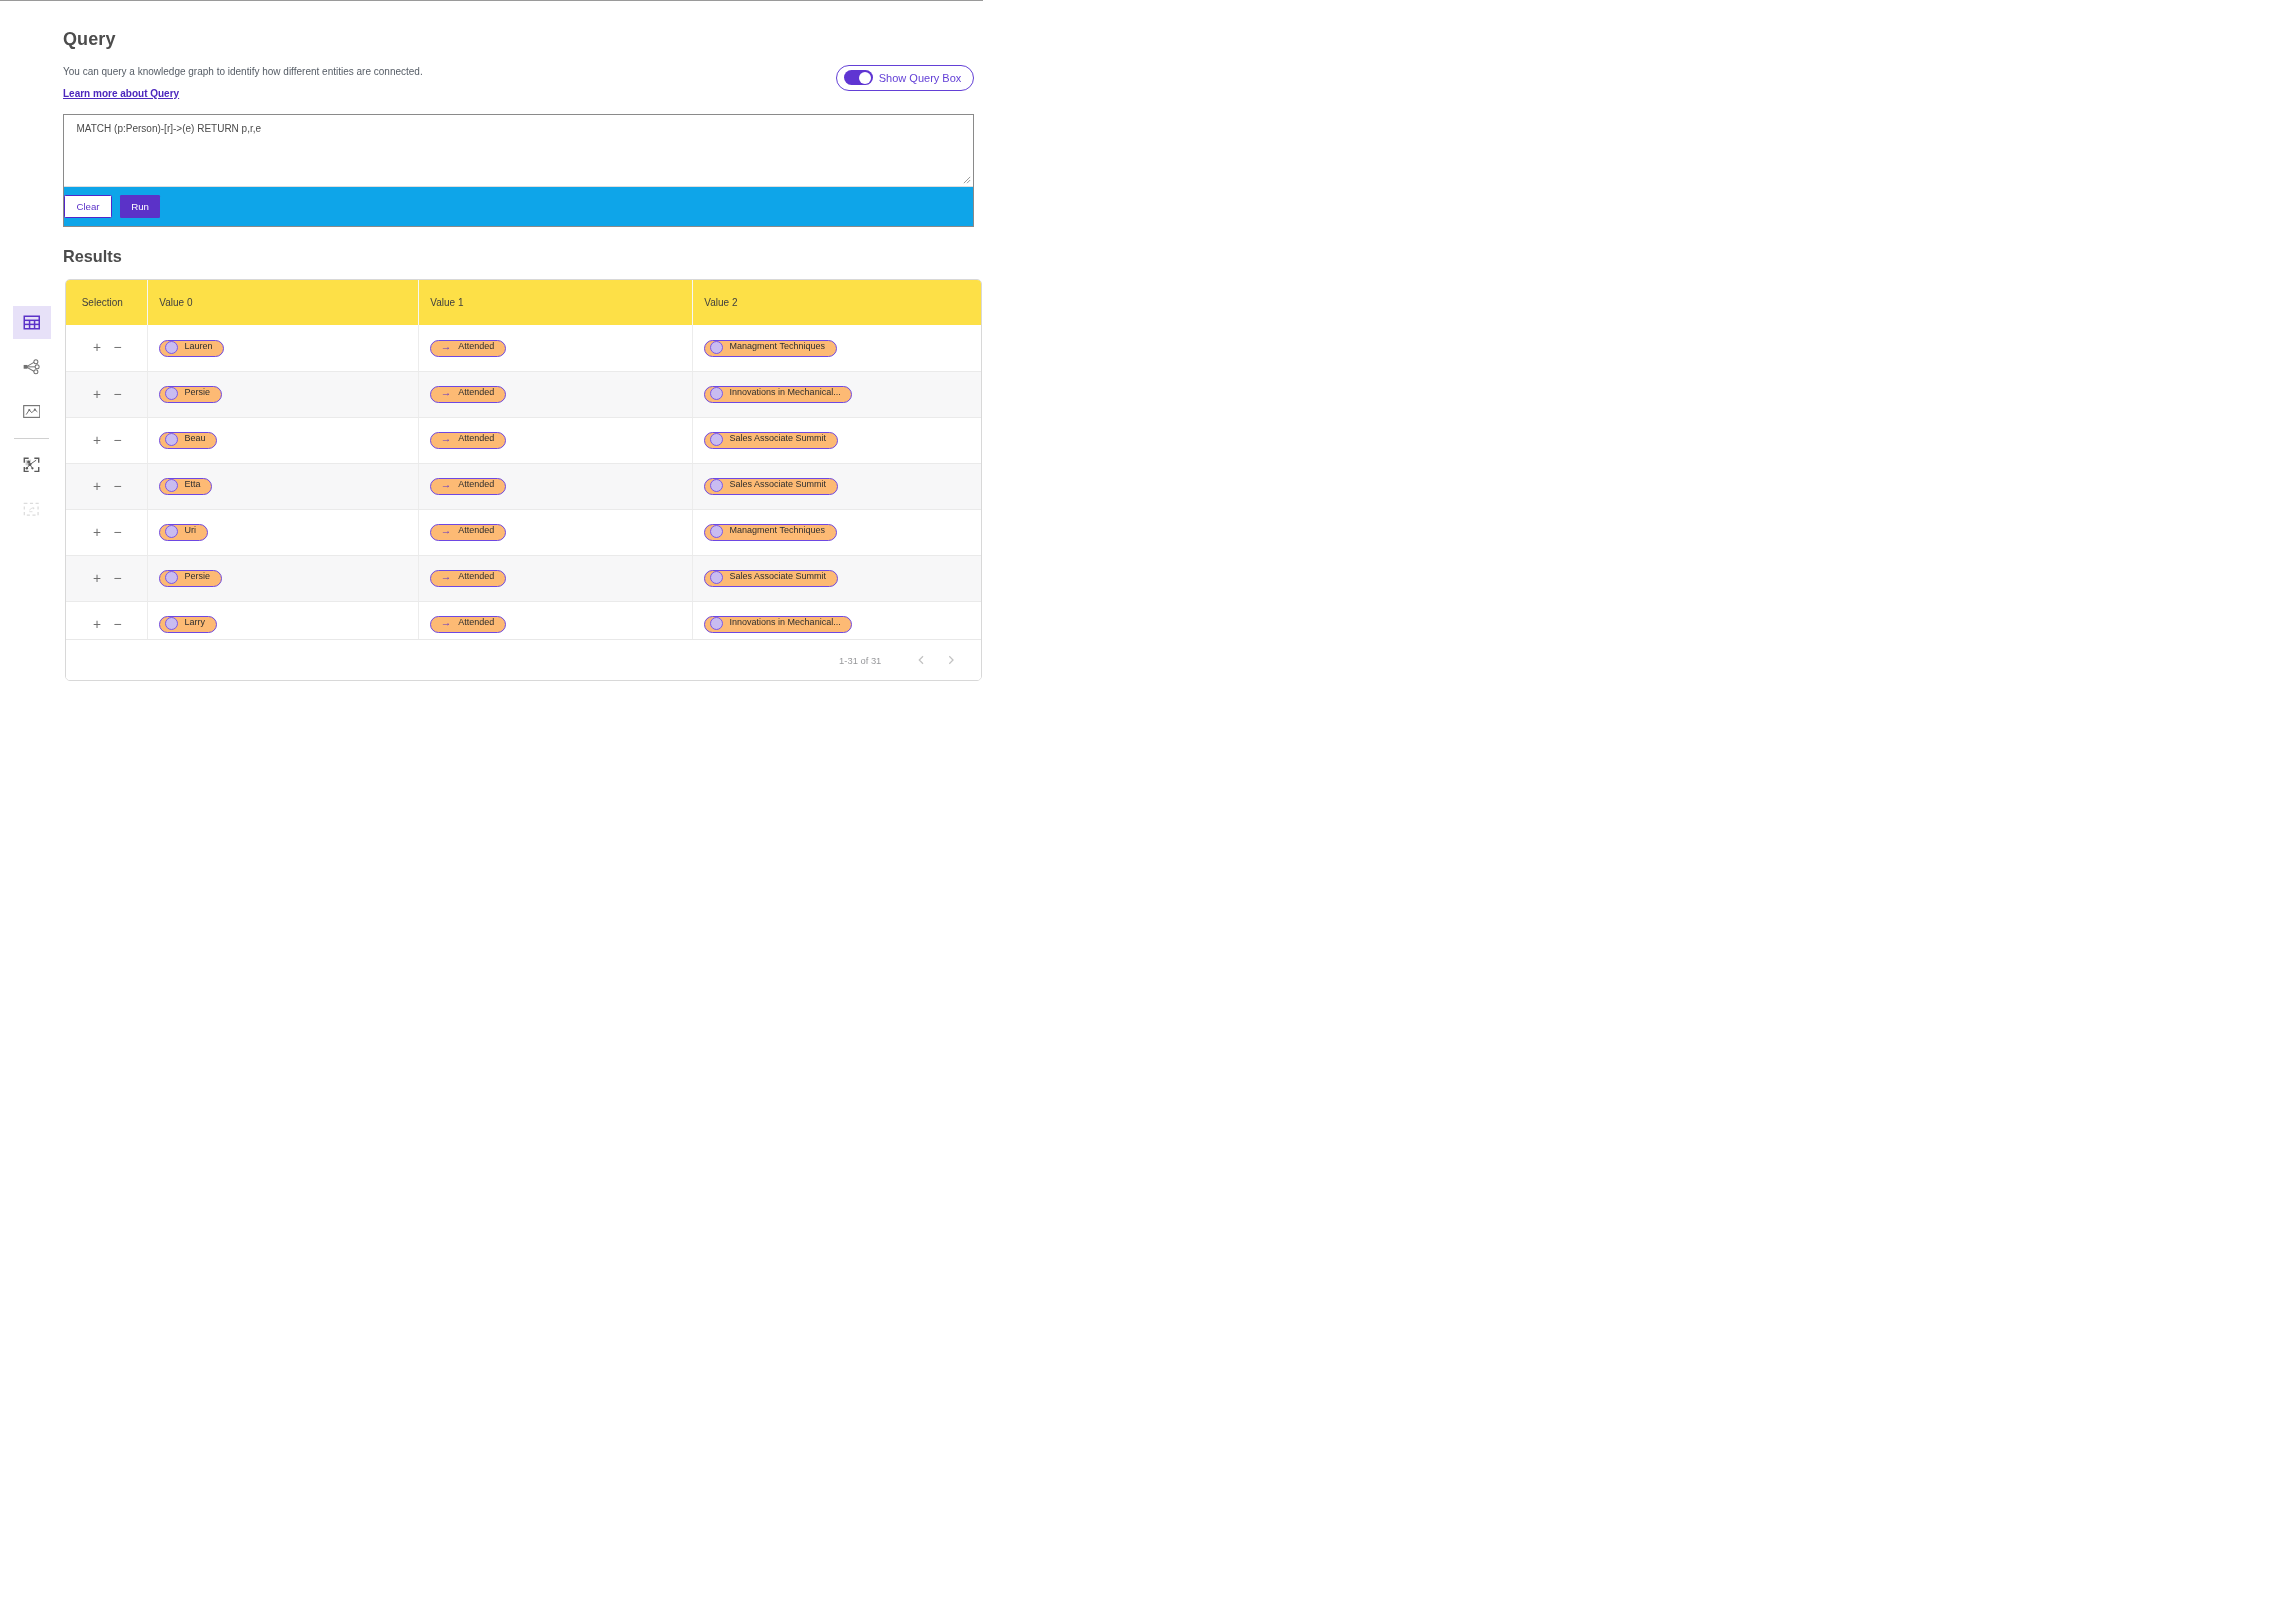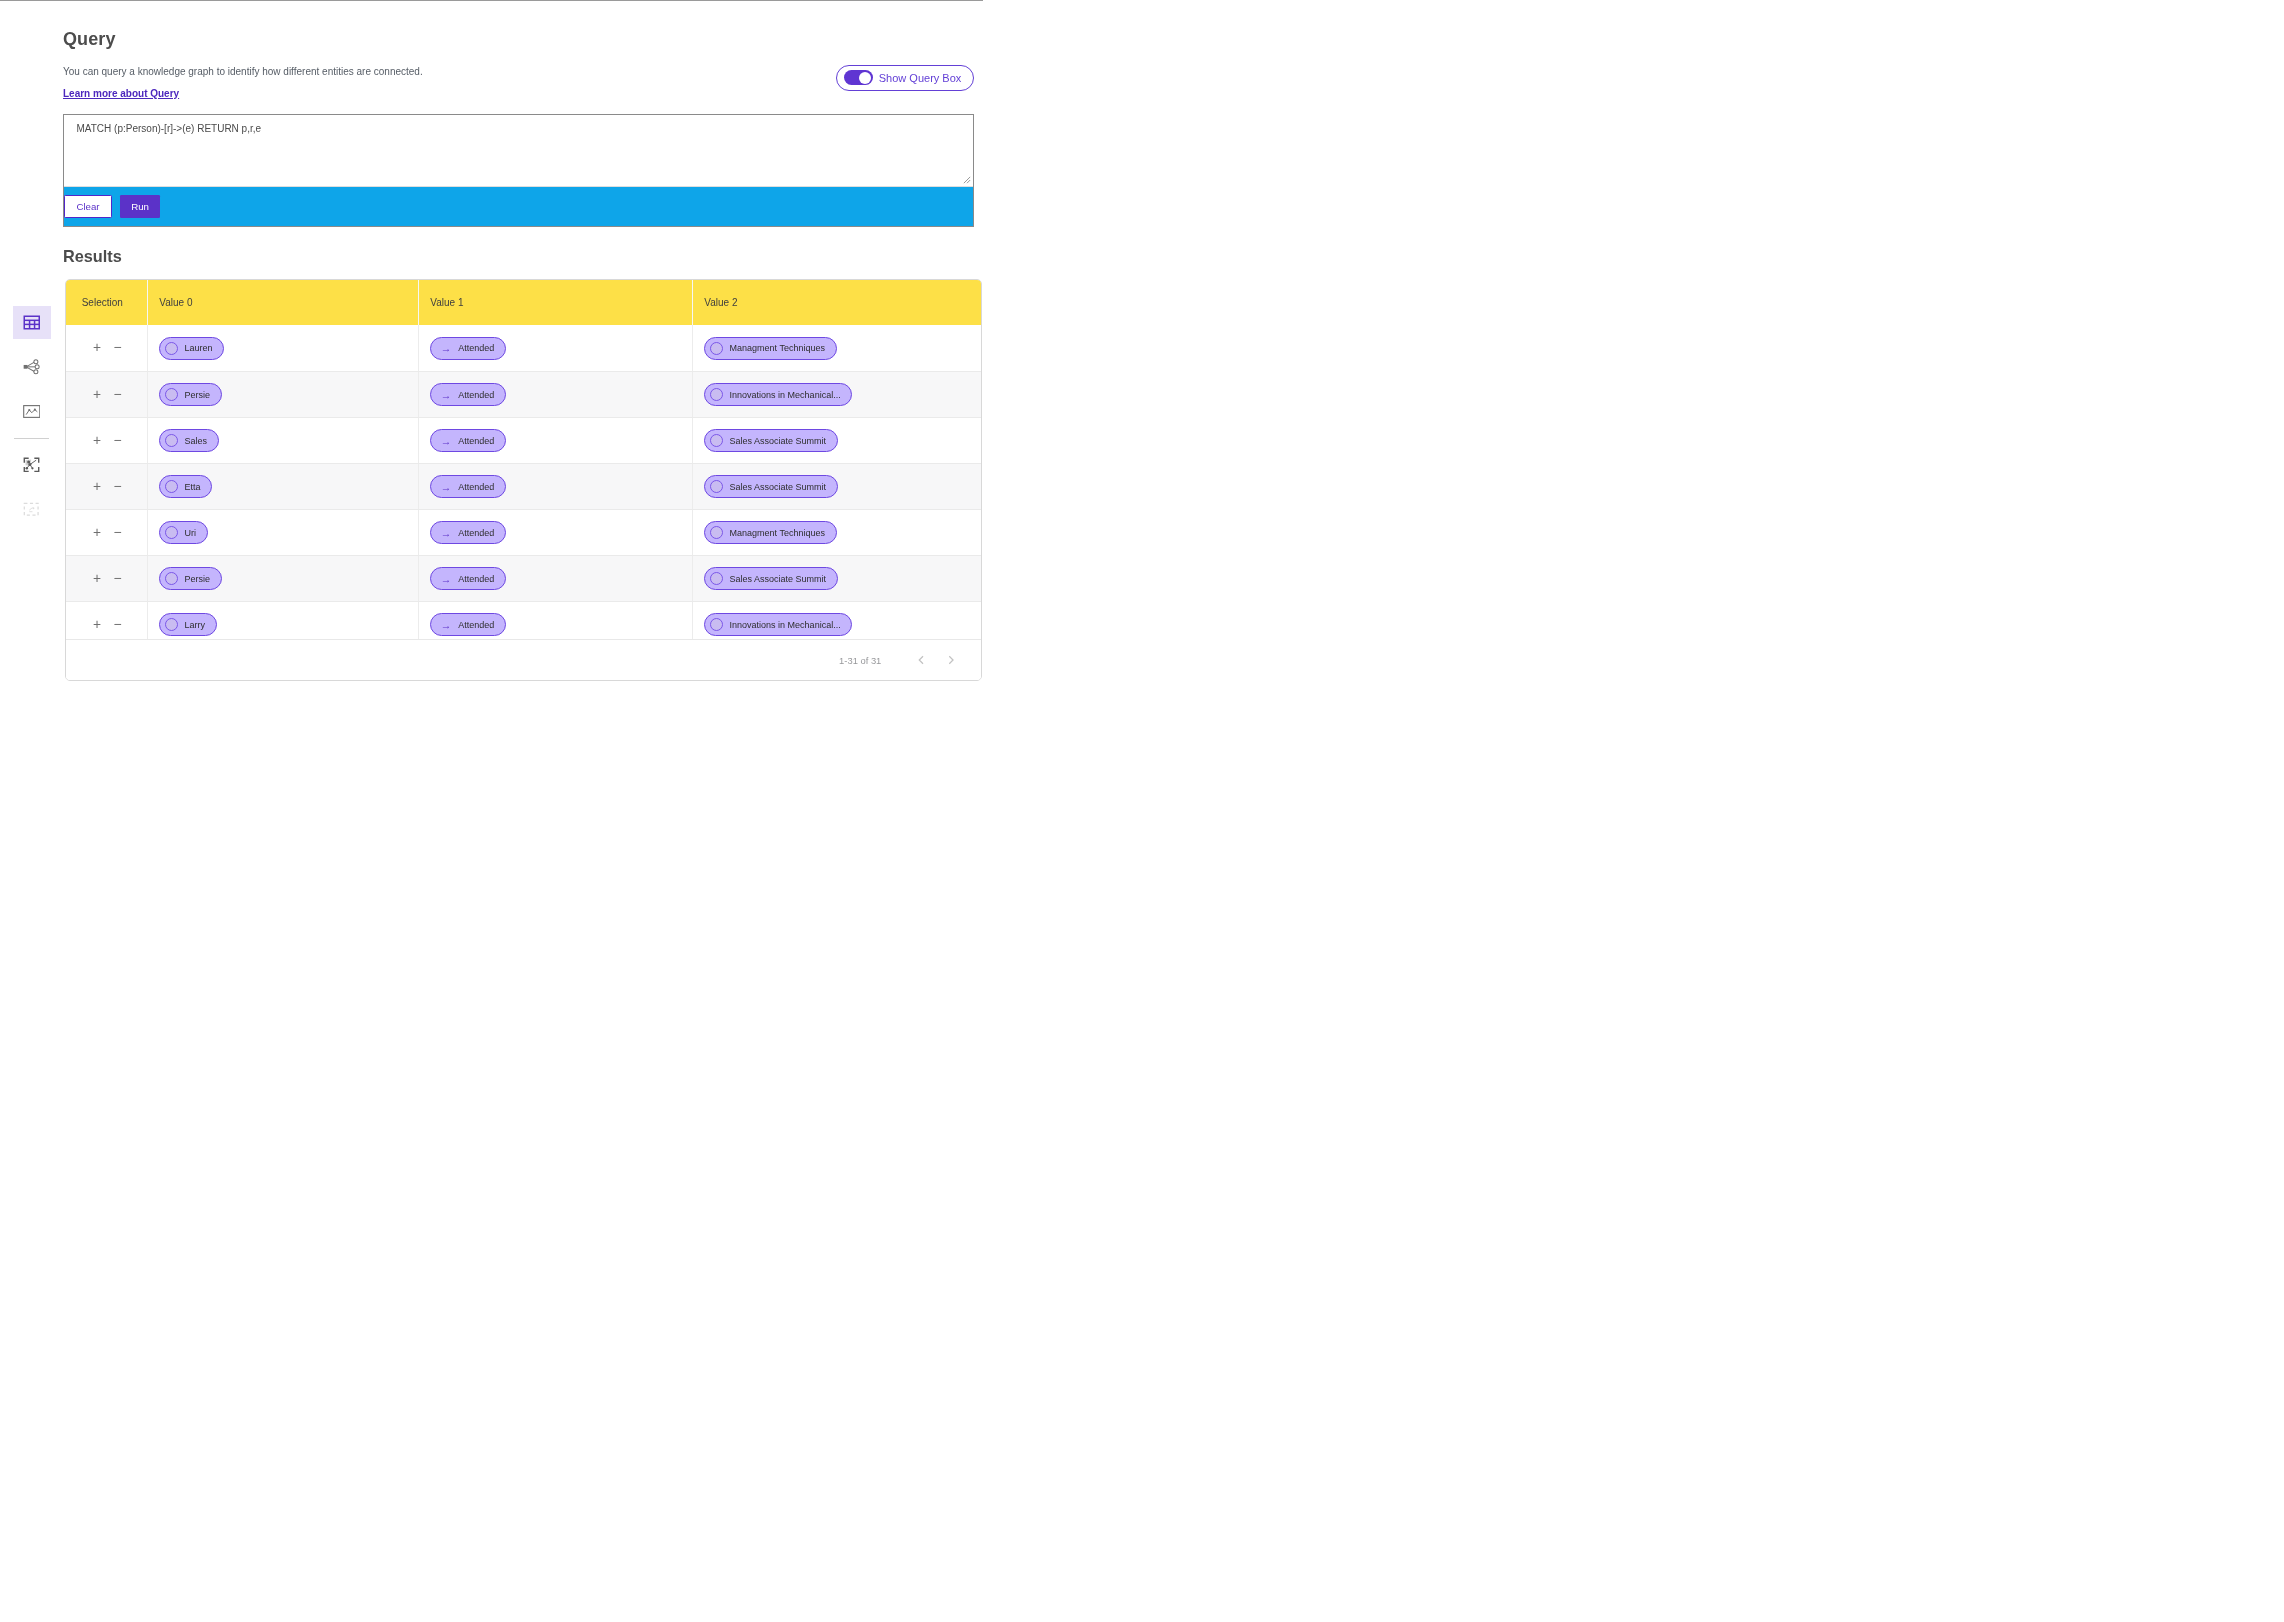--- a/index.html
+++ b/index.html
@@ -63,22 +63,22 @@
   .trow.alt { background:#f7f7f8; }
   .trow + .trow { border-top: 0.6px solid #eaeaea; }
   .trow .cell { display:flex; align-items:center; }
   .trow .cell + .cell { border-left: 0.6px solid #ececec; }
   .trow .c-sel { padding-left: 27px; gap: 12.5px; }
   .trow .c-v0, .trow .c-v1, .trow .c-v2 { padding-left: 11.3px; }
 
   .pm { background:none; border:none; font-size: 13.8px; color:#6f6f6f; cursor:pointer;
         line-height:1; padding:0; font-family: inherit; }
 
-  .pill { display:inline-flex; align-items:center; height: 23px; border: 1.3px solid #6e48e2;
-          border-radius: 12px; background:#c4b5fd; cursor:pointer; }
+  .pill { display:inline-flex; height: 17px; border: 1.3px solid #6e48e2;
+          border-radius: 12px; background:#fdba74; cursor:pointer; }
   .node-pill { padding: 0 10.7px 0 4.4px; gap: 6.9px; }
   .edge-pill { padding: 0 10.7px 0 9.4px; gap: 6.9px; }
   .node-dot { width: 13px; height: 13px; border-radius: 50%; background:#c9bcf1; border: 1.3px solid #7b57e8; flex:0 0 auto; }
   .edge-arrow { color:#5b32c8; font-size: 10.7px; line-height: 1; }
   .pill-label { font-size: 9px; color:#2e2e2e; white-space: nowrap; }
 
   .tfoot { flex: 0 0 auto; height: 41px; border-top: 0.6px solid #e8e8e8; background:#fff;
            display:flex; align-items:center; justify-content:flex-end; padding-right: 22.6px; }
   .page-range { font-size: 9.4px; color:#97989b; margin-right: 33px; margin-left: 40px; }
   .pg-btn { background:none; border:none; cursor:pointer; padding: 2.5px 3.8px; }
@@ -227,21 +227,21 @@
     </div>
   </div>
         <div class="trow">
     <div class="cell c-sel">
       <button class="pm">+</button>
       <button class="pm">−</button>
     </div>
     <div class="cell c-v0">
       <span class="pill node-pill">
         <span class="node-dot"></span>
-        <span class="pill-label">Sales</span>
+        <span class="pill-label">Beau</span>
       </span>
     </div>
     <div class="cell c-v1">
       <span class="pill edge-pill">
         <span class="edge-arrow">→</span>
         <span class="pill-label">Attended</span>
       </span>
     </div>
     <div class="cell c-v2">
       <span class="pill node-pill">

